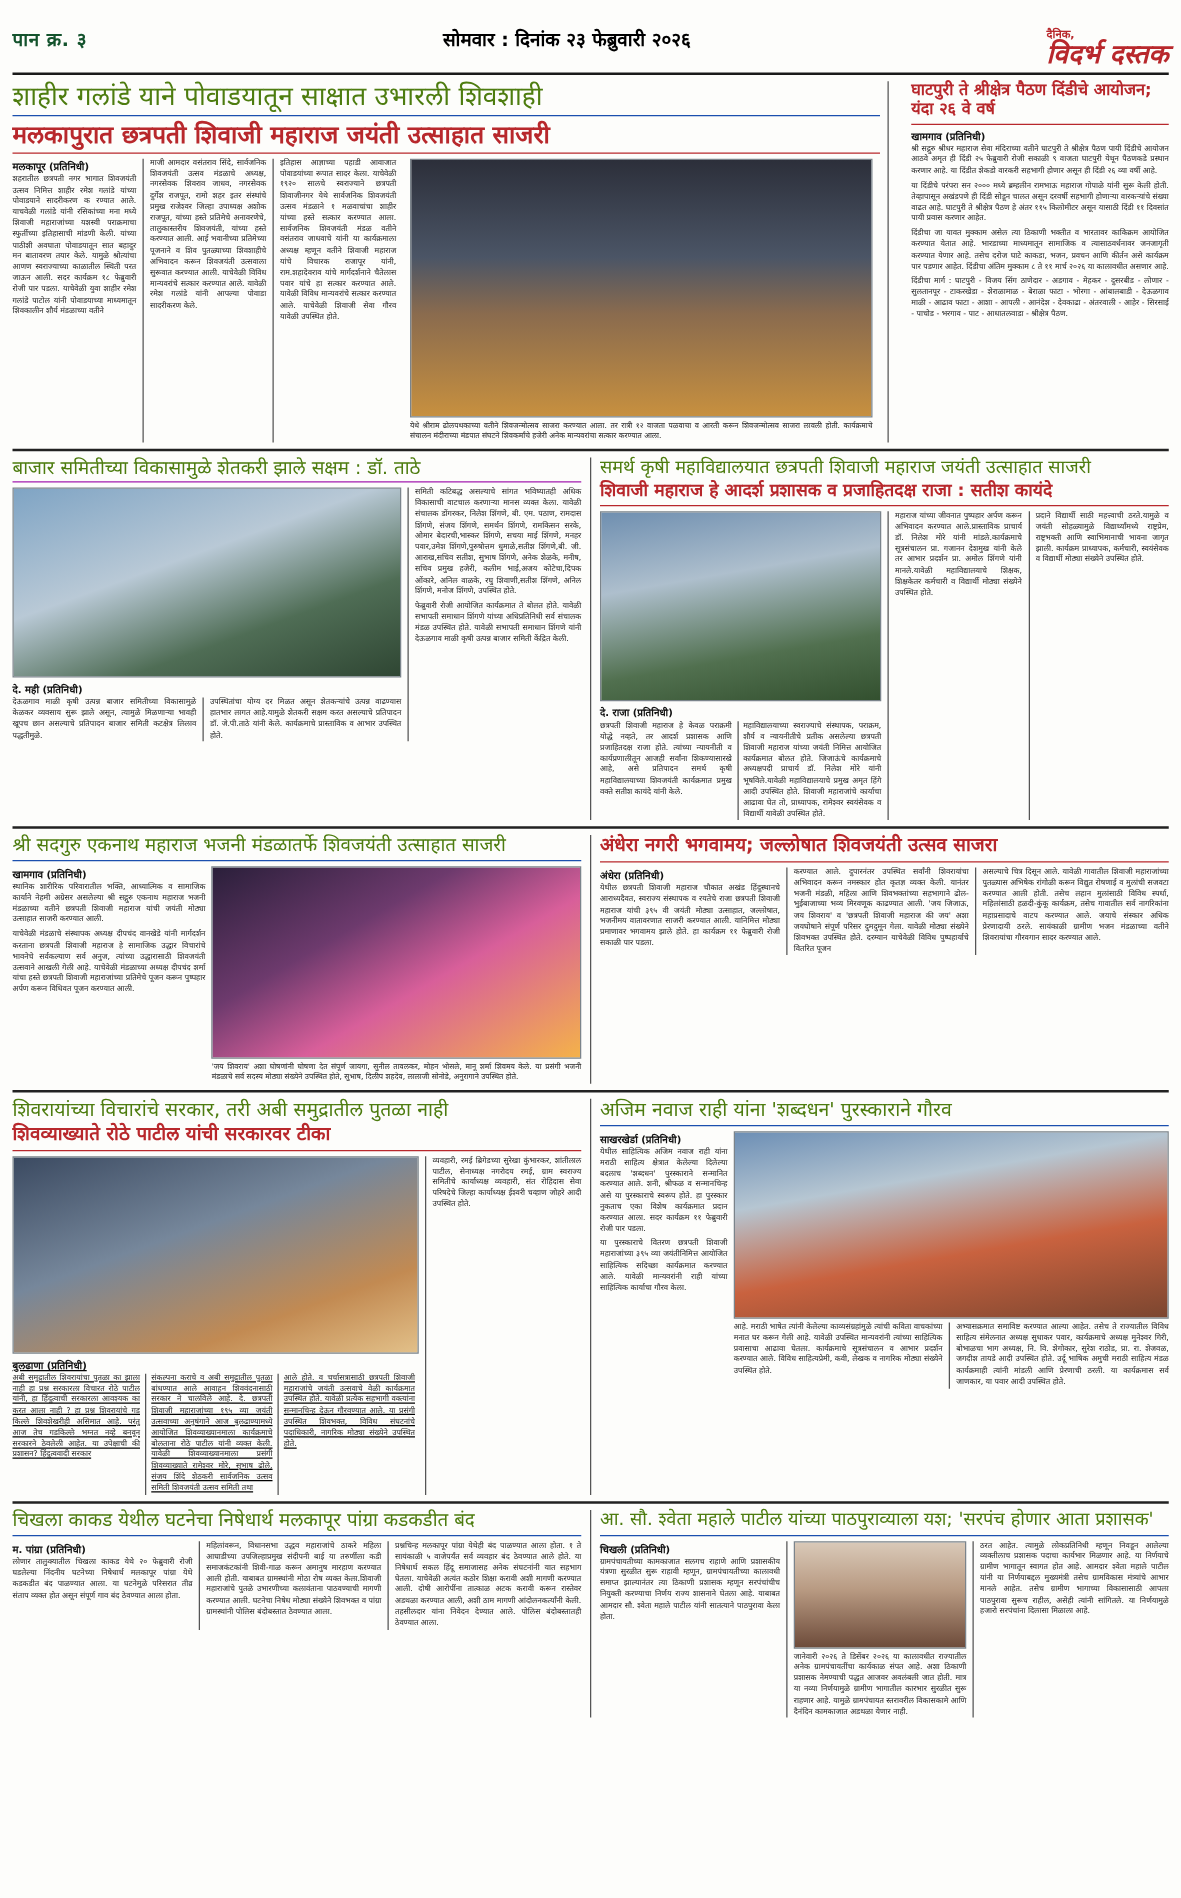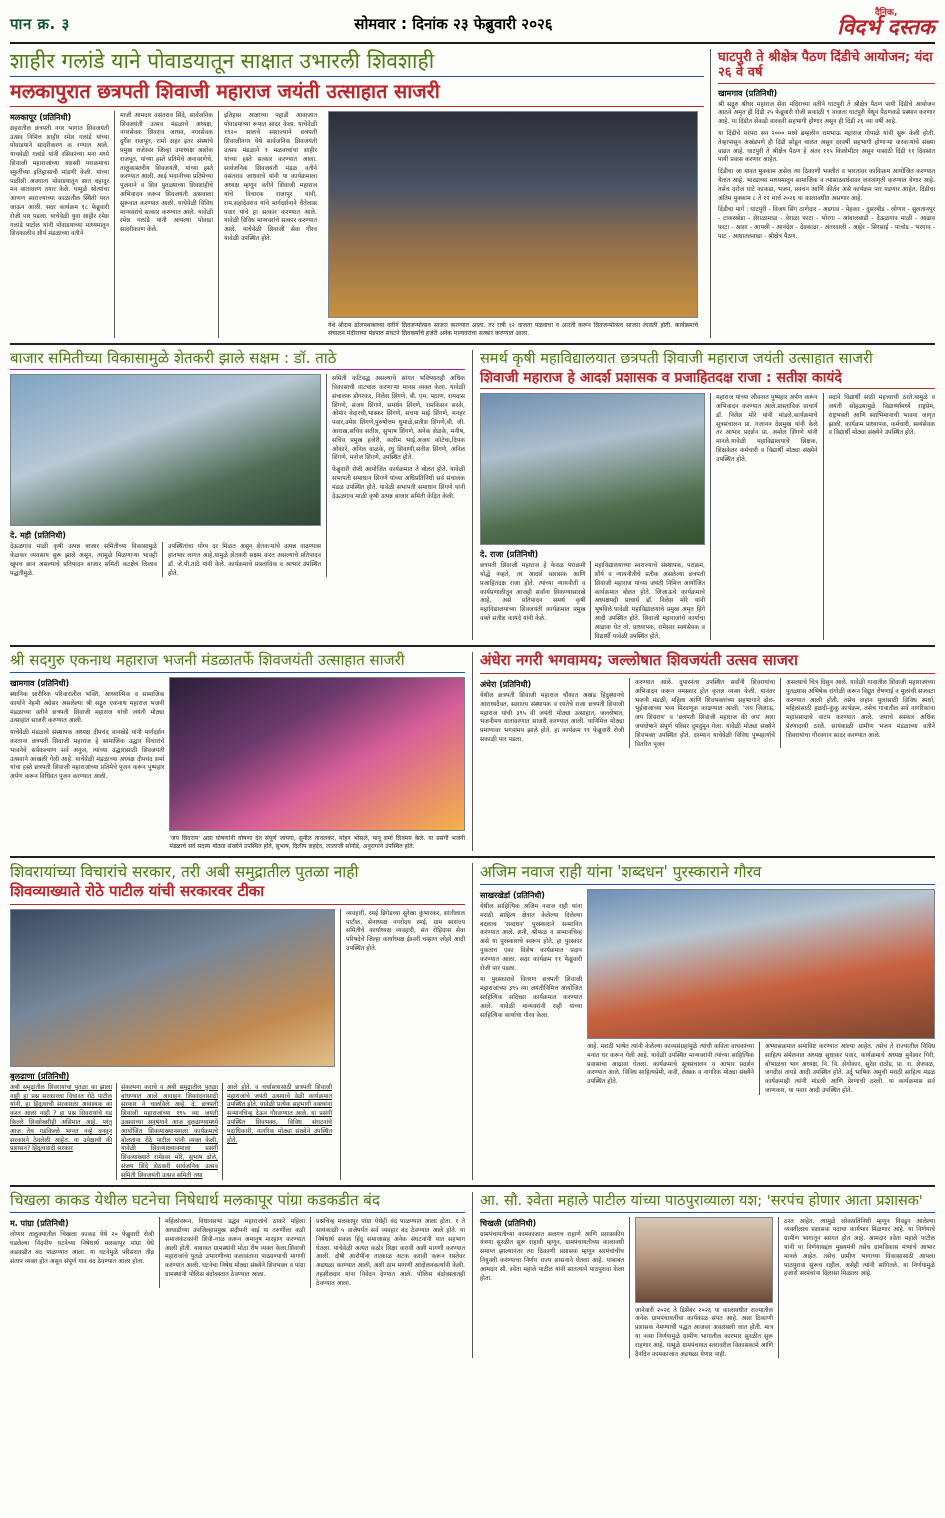--- a/index.html
+++ b/index.html
@@ -7,21 +7,21 @@
   body{font-family:"DejaVu Sans","Liberation Sans",sans-serif;}
   .page{
     width:945px;height:1518px;margin:0 auto;background:#fdfdfb;position:relative;
     box-sizing:border-box;padding:8px 10px 6px 10px;overflow:hidden;
   }
   
   .masthead{display:flex;align-items:center;justify-content:space-between;
     border-bottom:2px solid #1a1a1a;padding-bottom:4px;margin-bottom:5px;}
   .mh-left{font-size:15px;font-weight:bold;color:#14532d;letter-spacing:.5px;}
   .mh-center{font-size:15px;font-weight:bold;color:#000000;}
-  .mh-right{text-align:center;line-height:1;}
+  .mh-right{text-align:left;line-height:1;margin-top:16px;}
   .mh-right .small{font-size:9px;color:#b8282c;font-weight:bold;}
   .mh-right .big{font-size:21px;font-weight:bold;color:#b8282c;font-style:italic;}
   .rule-thick{border:0;border-top:2px solid #222;margin:5px 0;}
 
   
   .hl{font-weight:normal;color:#4d7c0f;line-height:1.18;}
   .hl-red{font-weight:bold;color:#b8282c;line-height:1.18;}
   .byline{font-size:8px;font-weight:bold;color:#111;margin-bottom:2px;}
   .body-txt{font-size:6.2px;line-height:1.42;text-align:justify;color:#1b1b1b;
     hyphens:auto;word-break:break-word;}
@@ -74,21 +74,21 @@
         <div class="box sep-v" style="width:104px;padding:0 5px;">
           <div class="body-txt">इतिहास आज्ञाच्या पहाडी आवाजात पोवाडयांच्या रूपात सादर केला. याचेवेळी १९२० सालचे स्वराज्याने छत्रपती शिवाजीनगर येथे सार्वजनिक शिवजयंती उत्सव मंडळाने १ मळवाचांचा शाहीर यांच्या हस्ते सत्कार करण्यात आला. सार्वजनिक शिवजयंती मंडळ वतीने वसंतराव जाधवाचे यांनी या कार्यक्रमाला अध्यक्ष म्हणून वतीने शिवाजी महाराज यांचे विचारक राजापूर यांनी, राम.शहादेवराव यांचे मार्गदर्शनाने चैतेलास पवार यांचे हा सत्कार करण्यात आले. यावेळी विविध मान्यवरांचे सत्कार करण्यात आले. याचेवेळी शिवाजी सेवा गौरव यावेळी उपस्थित होते.</div>
         </div>
         <div class="box" style="width:376px;padding-left:6px;">
           <div class="photo p1" style="height:205px;"></div>
           <div class="cap" style="margin-top:3px;">येथे श्रीराम ढोलपथकाच्या वतीने शिवजन्मोत्सव साजरा करण्यात आला. तर रात्री १२ वाजता पळवाचा व आरती करून शिवजन्मोत्सव साजरा लावली होती. कार्यक्रमाचे संचालन मंदीराच्या मंडपात संघटने शिवकर्मांचे हजेरी अनेक मान्यवरांचा सत्कार करण्यात आला.</div>
         </div>
       </div>
     </div>
 
-    <div class="box sep-v" style="width:225px;padding-left:7px;">
+    <div class="box sep-v" style="width:225px;padding-left:18px;">
       <div class="hl-red" style="font-size:13px;border-bottom:1px solid #b8282c;padding-bottom:3px;">घाटपुरी ते श्रीक्षेत्र पैठण दिंडीचे आयोजन; यंदा २६ वे वर्ष</div>
       <div class="byline" style="margin-top:3px;">खामगाव (प्रतिनिधी)</div>
       <div class="body-txt">श्री सद्गुरु श्रीधर महाराज सेवा मंदिराच्या वतीने घाटपुरी ते श्रीक्षेत्र पैठण पायी दिंडीचे आयोजन आठवे अमृत ही दिंडी २५ फेब्रुवारी रोजी सकाळी ९ वाजता घाटपुरी येथून पैठणकडे प्रस्थान करणार आहे. या दिंडीत शेकडो वारकरी सहभागी होणार असून ही दिंडी २६ व्या वर्षी आहे.</div>
       <div class="body-txt" style="margin-top:3px;">या दिंडीचे परंपरा सन २००० मध्ये ब्रम्हलीन रामभाऊ महाराज गोपाळे यांनी सुरू केली होती. तेव्हापासून अखंडपणे ही दिंडी सोडून चालत असून दरवर्षी सहभागी होणाऱ्या वारकऱ्यांचे संख्या वाढत आहे. घाटपुरी ते श्रीक्षेत्र पैठण हे अंतर ११५ किलोमीटर असून यासाठी दिंडी ११ दिवसांत पायी प्रवास करणार आहेत.</div>
       <div class="body-txt" style="margin-top:3px;">दिंडीचा जा यावत मुक्काम असेल त्या ठिकाणी भक्तीत व भारतावर काकिक्रम आयोजित करण्यात येतात आहे. भारडाच्या माध्यमातून सामाजिक व त्यासाठवर्धनावर जनजागृती करण्यात येणार आहे. तसेच दरोज घाटे काकडा, भजन, प्रवचन आणि कीर्तन असे कार्यक्रम पार पडणार आहेत. दिंडीचा अंतिम मुक्काम ८ ते ११ मार्च २०२६ या कालावधीत असणार आहे.</div>
       <div class="body-txt" style="margin-top:3px;">दिंडीचा मार्ग : घाटपुरी - विजय सिंग ठाणेदार - अडगाव - मेहकर - दुसरबीड - लोणार - सुलतानपूर - टाकरखेडा - शेराळामाळ - बेराळा फाटा - भोरगा - आंबालबाडी - देऊळगाव माळी - आढाव फाटा - आशा - आपली - आनंदेश - देवकाढा - अंतरवाली - आहेर - सिरसाई - पाचोड - भरगाव - पाट - आधातलवाडा - श्रीक्षेत्र पैठण.</div>
     </div>
   </div>
 
   <hr class="rule-thick">

